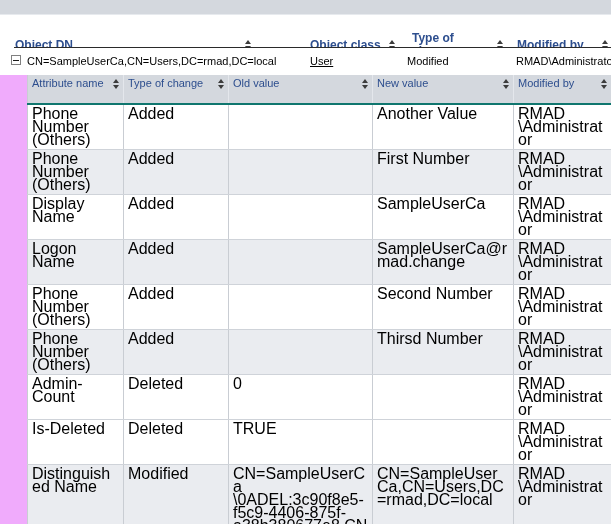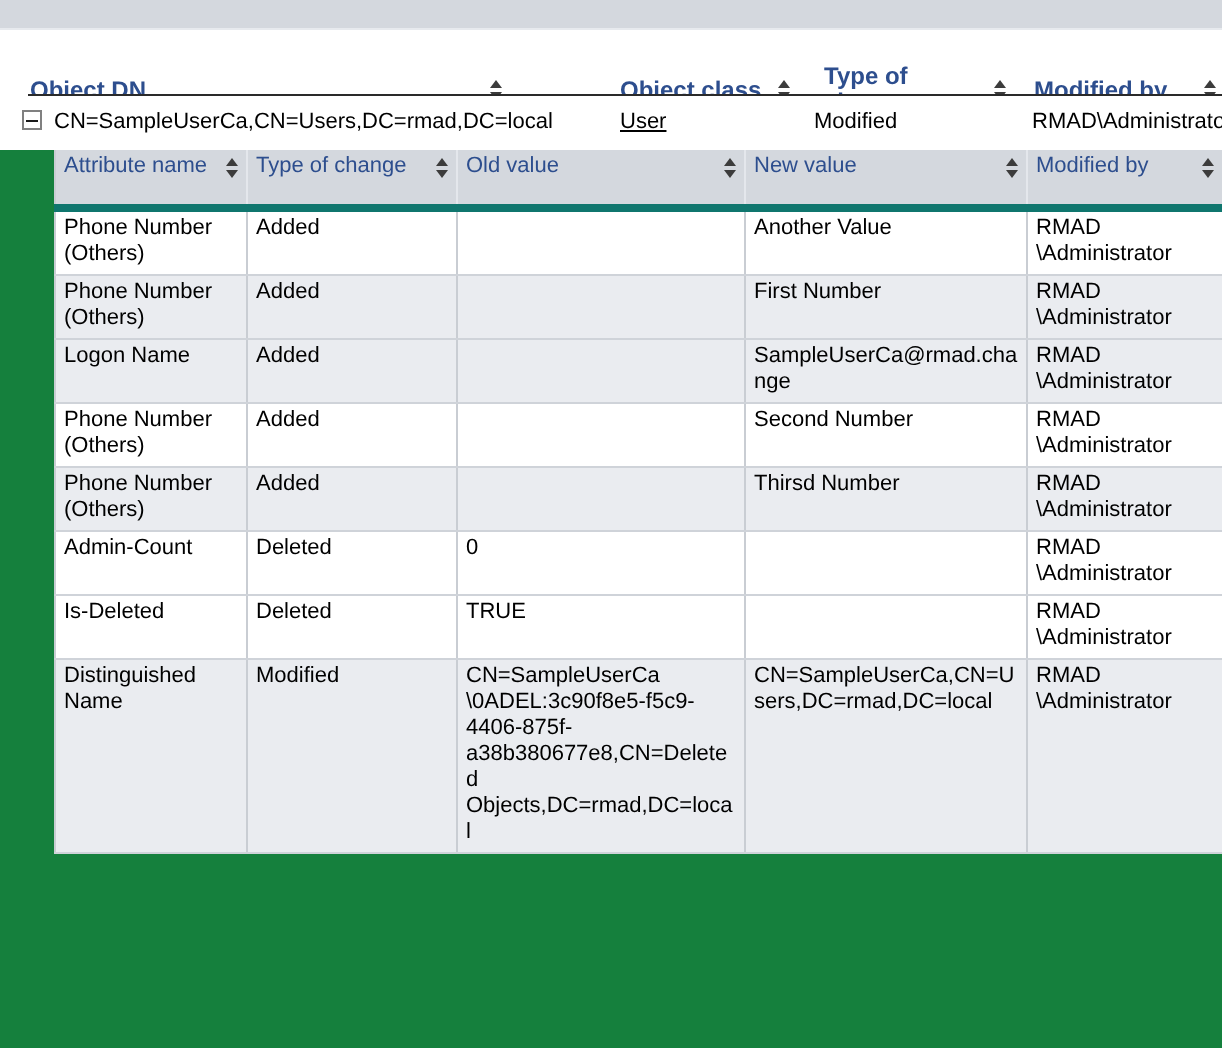--- a/index.html
+++ b/index.html
@@ -1,18 +1,18 @@
 <!DOCTYPE html>
 <html><head>
 <meta charset="utf-8">
 <style>
   * { margin:0; padding:0; box-sizing:border-box; }
   html,body { width:611px; height:524px; overflow:hidden; background:#fff;
               font-family:"Liberation Sans", sans-serif; }
-  .stage { position:relative; width:611px; height:524px; background:#15803d; }
+  .stage { position:relative; width:611px; height:524px; background:#f0abfc; }
 
   
   .top-strip { position:absolute; left:0; top:0; width:611px; height:15px;
                background:#d4d8de; border-bottom:1px solid #e7eaee; }
 
   
   .outer-header { position:absolute; left:0; top:15px; width:611px; height:33px; background:#fff; }
   .oh-label { position:absolute; font-size:12px; line-height:13px; font-weight:bold; color:#2d4e8e; }
   .oh-divider { position:absolute; left:14px; top:47px; width:597px; height:0;
                 border-top:1px solid #2a2a2a; }
@@ -34,24 +34,24 @@
   .expander .minus { display:block; width:6px; height:1px; background:#1a1a1a; }
 
   
   table.inner { position:absolute; left:27px; top:75px; width:584px;
                 border-collapse:collapse; table-layout:fixed;
                 border-left:1px solid #c9cdd3; }
   table.inner th, table.inner td { vertical-align:top; text-align:left;
                 border-right:1px solid #c9cdd3; border-bottom:1px solid #cfd3d9; }
   table.inner th { background:#d4d8de; color:#2d4e8e; font-weight:normal;
                    font-size:11px; line-height:13px; padding:2px 4px; height:29px;
-                   border-bottom:4px solid #0f766e; border-right:1px solid #e4e7ec; cursor:default; }
+                   border-bottom:2px solid #0f766e; border-right:1px solid #e4e7ec; cursor:default; }
   table.inner th .th-inner { display:flex; justify-content:space-between; align-items:flex-start; }
   table.inner th .sort { margin-top:2px; }
-  table.inner td { font-size:11px; line-height:13px; color:#000; padding:2px 4px 3px;
+  table.inner td { font-size:16px; line-height:13px; color:#000; padding:2px 4px 3px;
                    overflow-wrap:break-word; word-wrap:break-word; background:#fff; }
   table.inner tr.alt td { background:#eaecf0; }
 </style>
 </head>
 <body>
 
 <div class="stage">
 
   <div class="top-strip"></div>
 
@@ -158,20 +158,27 @@
       <td>Another Value</td>
       <td>RMAD​\Administrator</td>
     </tr>
         <tr class="alt">
       <td>Phone Number (Others)</td>
       <td>Added</td>
       <td></td>
       <td>First Number</td>
       <td>RMAD​\Administrator</td>
     </tr>
+        <tr>
+      <td>Display Name</td>
+      <td>Added</td>
+      <td></td>
+      <td>SampleUserCa</td>
+      <td>RMAD​\Administrator</td>
+    </tr>
         <tr class="alt">
       <td>Logon Name</td>
       <td>Added</td>
       <td></td>
       <td>SampleUserCa@rmad.change</td>
       <td>RMAD​\Administrator</td>
     </tr>
         <tr>
       <td>Phone Number (Others)</td>
       <td>Added</td>

